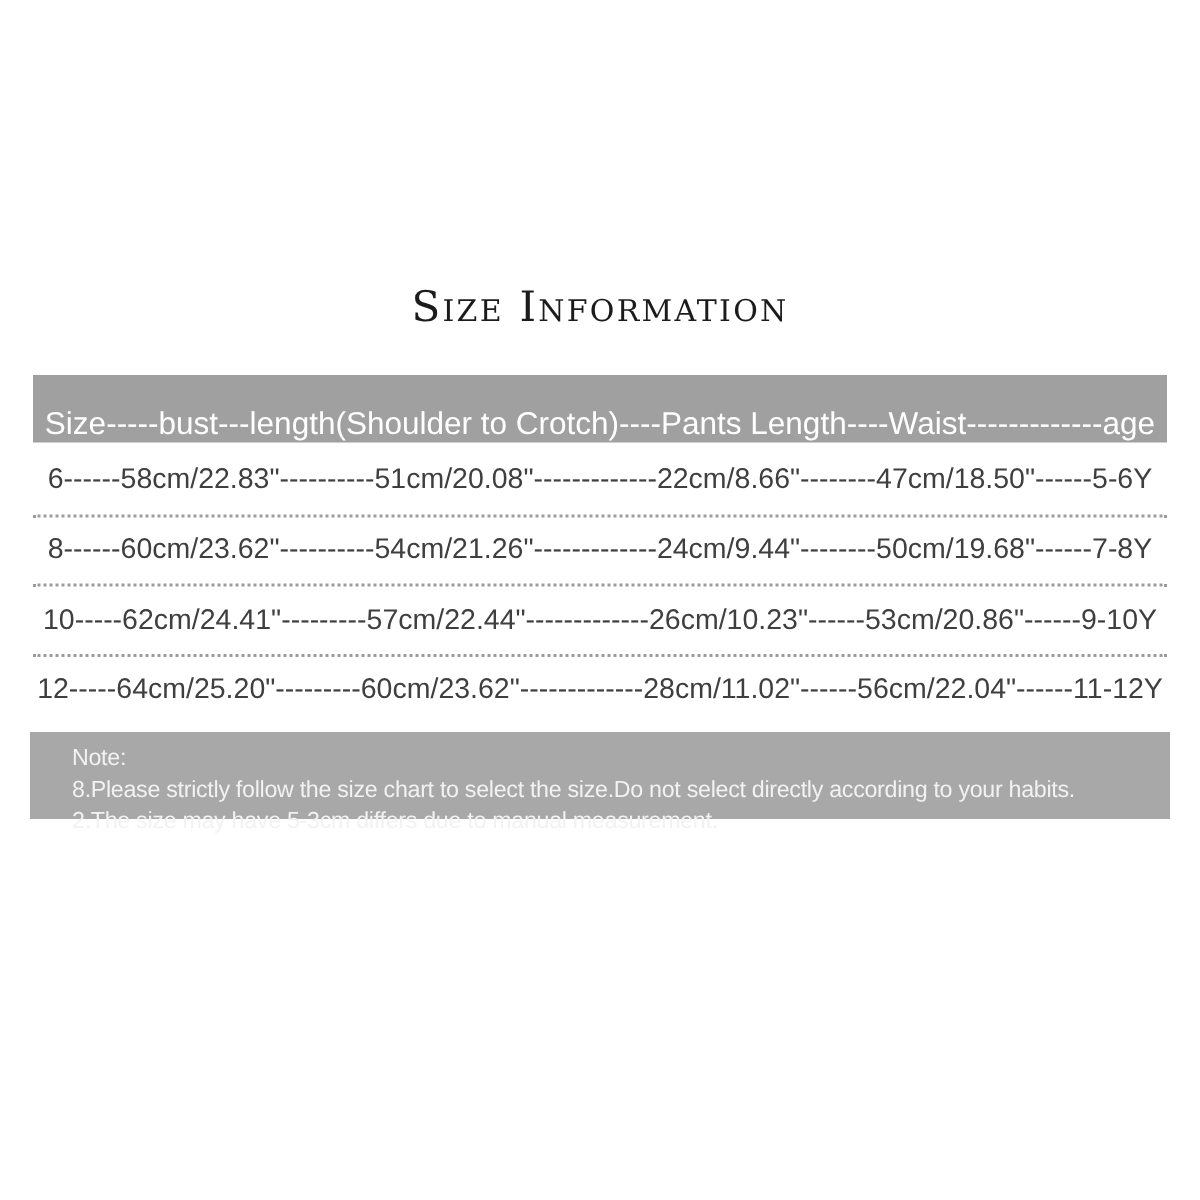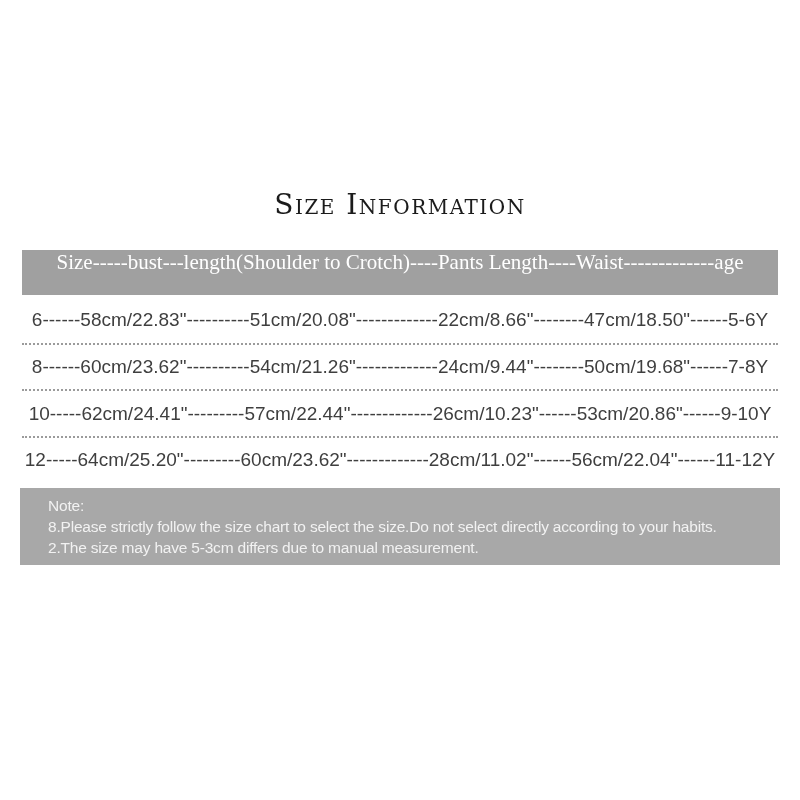--- a/index.html
+++ b/index.html
@@ -30,26 +30,25 @@
   }
   .header-bar {
     position: absolute;
     top: 250px;
     left: 22px;
     right: 22px;
     height: 45px;
     background: var(--header-bar-bg, #a0a0a0);
     color: var(--header-bar-text, #ffffff);
     display: flex;
-    align-items: flex-start;
+    align-items: flex-end;
     justify-content: center;
     font-size: 21px;
     white-space: nowrap;
     letter-spacing: 0px;
-    font-family: Liberation Serif, serif;
   }
   .row {
     position: absolute;
     left: 22px;
     right: 22px;
     display: flex;
     align-items: center;
     justify-content: center;
     font-size: 19px;
     color: var(--row-text, #3f3f3f);
@@ -67,21 +66,21 @@
     border-top: 2px dotted var(--separator, #9b9b9b);
   }
   .sep1 { top: 343px; }
   .sep2 { top: 389px; }
   .sep3 { top: 436px; }
   .note {
     position: absolute;
     top: 488px;
     left: 20px;
     right: 20px;
-    height: 77px;
+    height: 58px;
     background: var(--note-box-bg, #a8a8a8);
     color: var(--note-box-text, #f2f2f2);
     padding: 7px 6px 0 28px;
     box-sizing: border-box;
     font-size: 15.5px;
     letter-spacing: -0.2px;
     line-height: 21px;
   }
   .note-line {
     white-space: nowrap;

